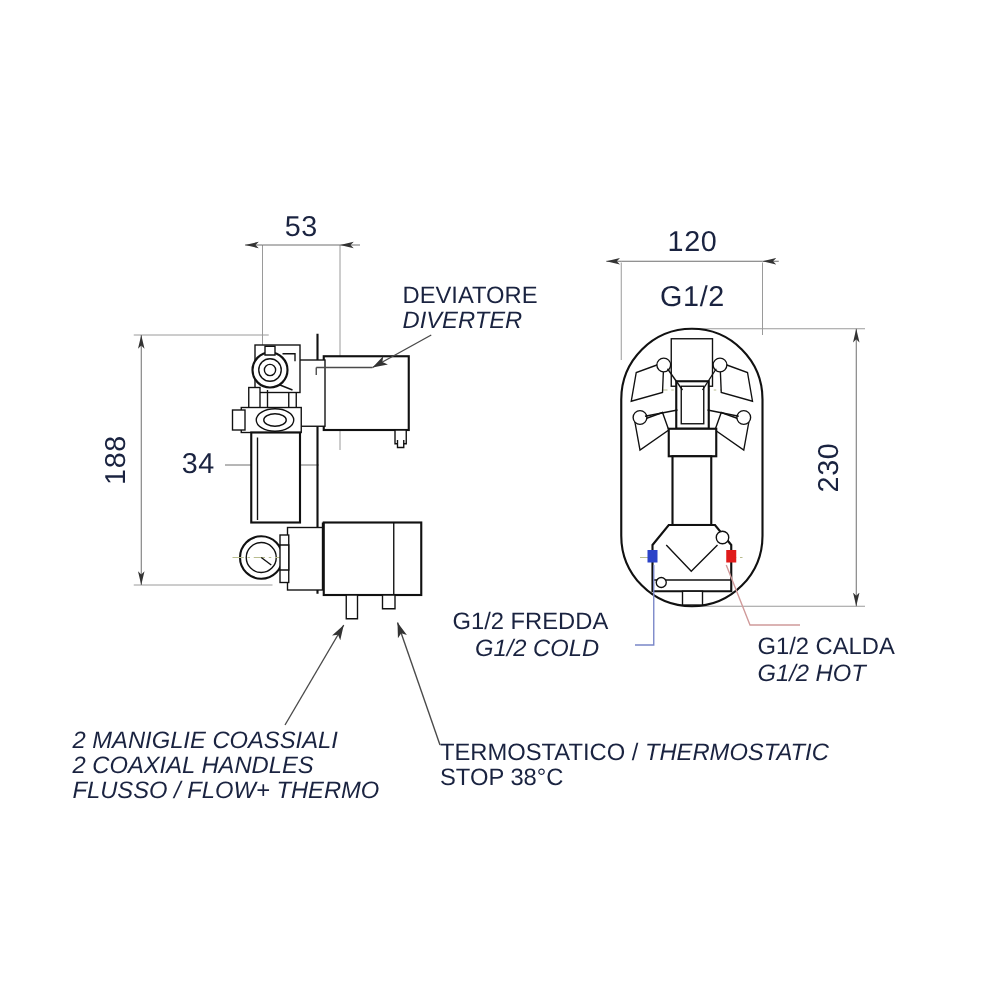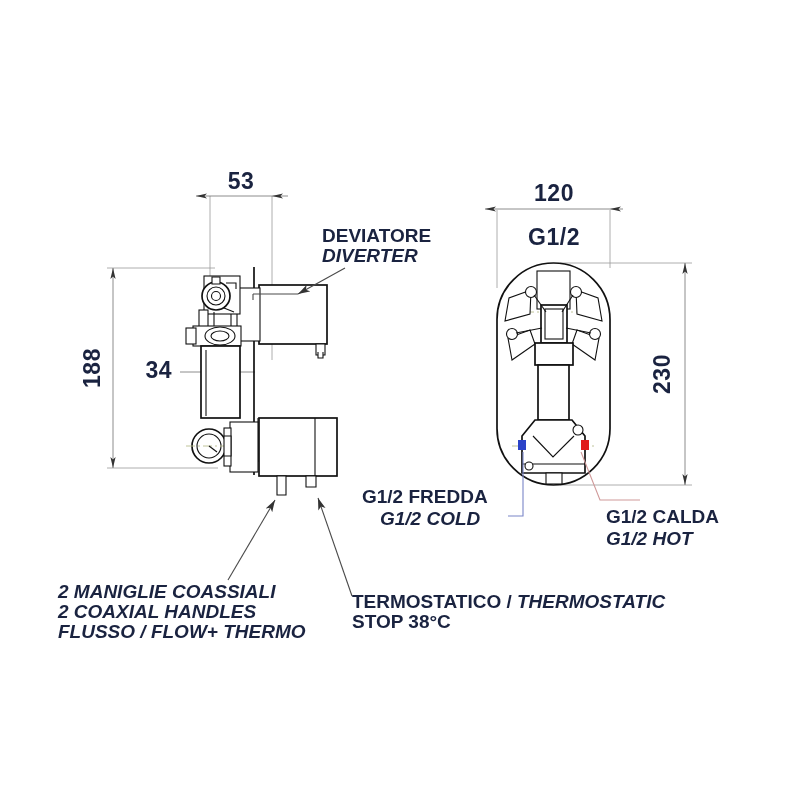--- a/index.html
+++ b/index.html
@@ -12,21 +12,20 @@
     width: 800px;
     height: 800px;
     font-family: "Liberation Sans", sans-serif;
     overflow: hidden;
   }
   #sheet {
     position: relative;
     width: 800px;
     height: 800px;
     background: #ffffff;
-    font-weight: bold;
   }
   #drawing-svg {
     position: absolute;
     left: 0;
     top: 0;
     width: 800px;
     height: 800px;
     display: block;
   }
   .dim-text {

